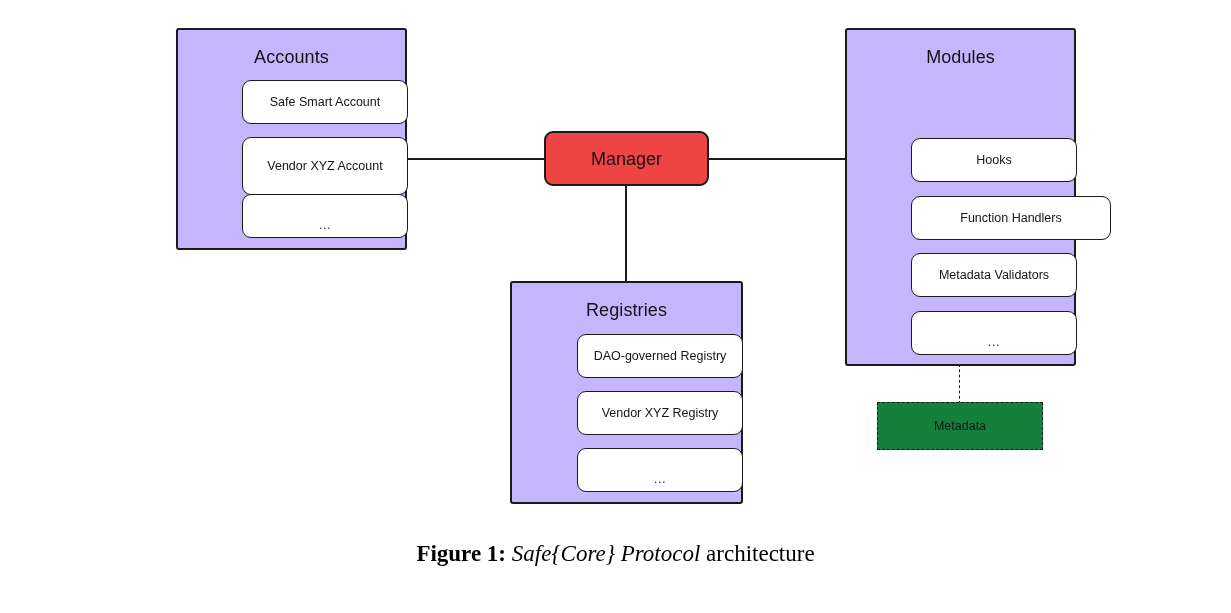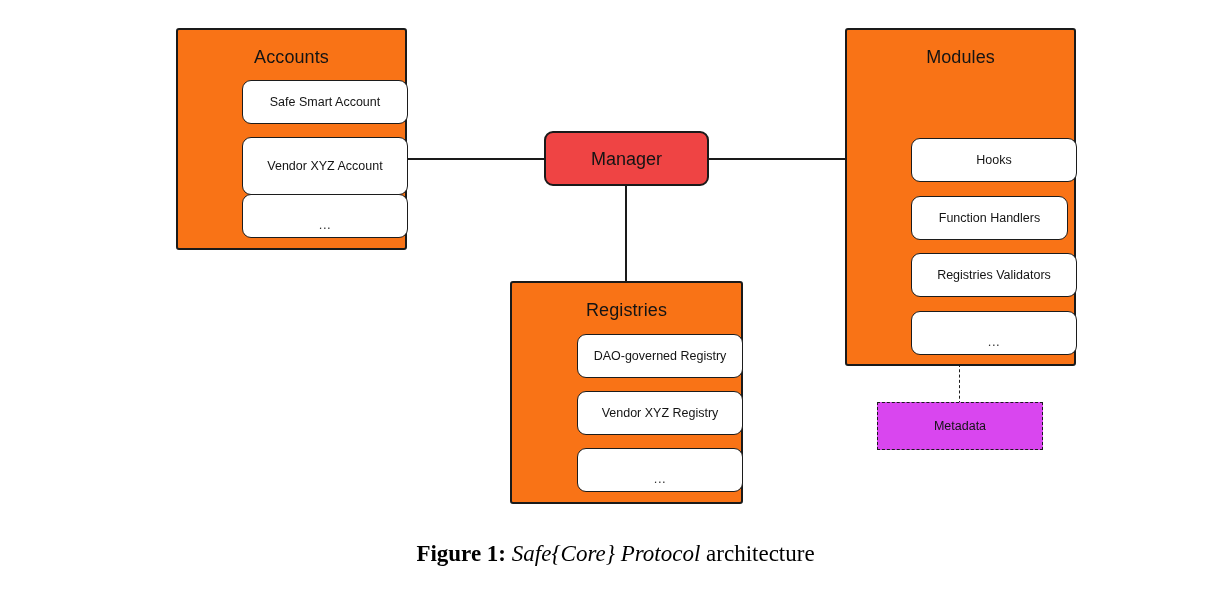--- a/index.html
+++ b/index.html
@@ -21,21 +21,21 @@
     position: absolute;
     left: 0; top: 0;
     width: 1231px;
     height: 613px;
   }
 
   
   .group {
     position: absolute;
     box-sizing: border-box;
-    background: #f97316;
+    background: #c4b5fd;
     border: 2px solid #1a1a1a;
     border-radius: 3px;
   }
   .group-title {
     position: absolute;
     left: 0;
     width: 100%;
     text-align: center;
     font-size: 18px;
     line-height: 22px;
@@ -88,21 +88,21 @@
   }
 
   
   #metadata-node {
     position: absolute;
     left: 877px;
     top: 402px;
     width: 166px;
     height: 48px;
     box-sizing: border-box;
-    background: #d946ef;
+    background: #15803d;
     border: 1.6px dashed #1c1c1c;
     display: flex;
     align-items: center;
     justify-content: center;
     font-size: 12.5px;
     line-height: 16px;
     color: #141414;
   }
 
   
@@ -159,23 +159,23 @@
   </div>
 
   <div id="manager-node">Manager</div>
 
   <div class="group" style="left:845px; top:28px; width:231px; height:338px;">
     <div class="group-title" style="top:16px;">Modules</div>
 
 
     <div class="item" style="left:32px; top:108px; width:166px; height:44px;">Hooks</div>
 
-    <div class="item" style="left:32px; top:166px; width:157px; height:44px;">Function Handlers</div>
+    <div class="item" style="left:32px; top:166px; width:200px; height:44px;">Function Handlers</div>
 
-    <div class="item" style="left:32px; top:223px; width:166px; height:44px;">Registries Validators</div>
+    <div class="item" style="left:32px; top:223px; width:166px; height:44px;">Metadata Validators</div>
 
     <div class="item ellipsis" style="left:32px; top:281px; width:166px; height:44px;">...</div>
   </div>
 
   <div id="metadata-node">Metadata</div>
 
   <div class="group" style="left:510px; top:281px; width:233px; height:223px;">
     <div class="group-title" style="top:16px;">Registries</div>
 
     <div class="item" style="left:33px; top:51px; width:166px; height:44px;">DAO-governed Registry</div>

